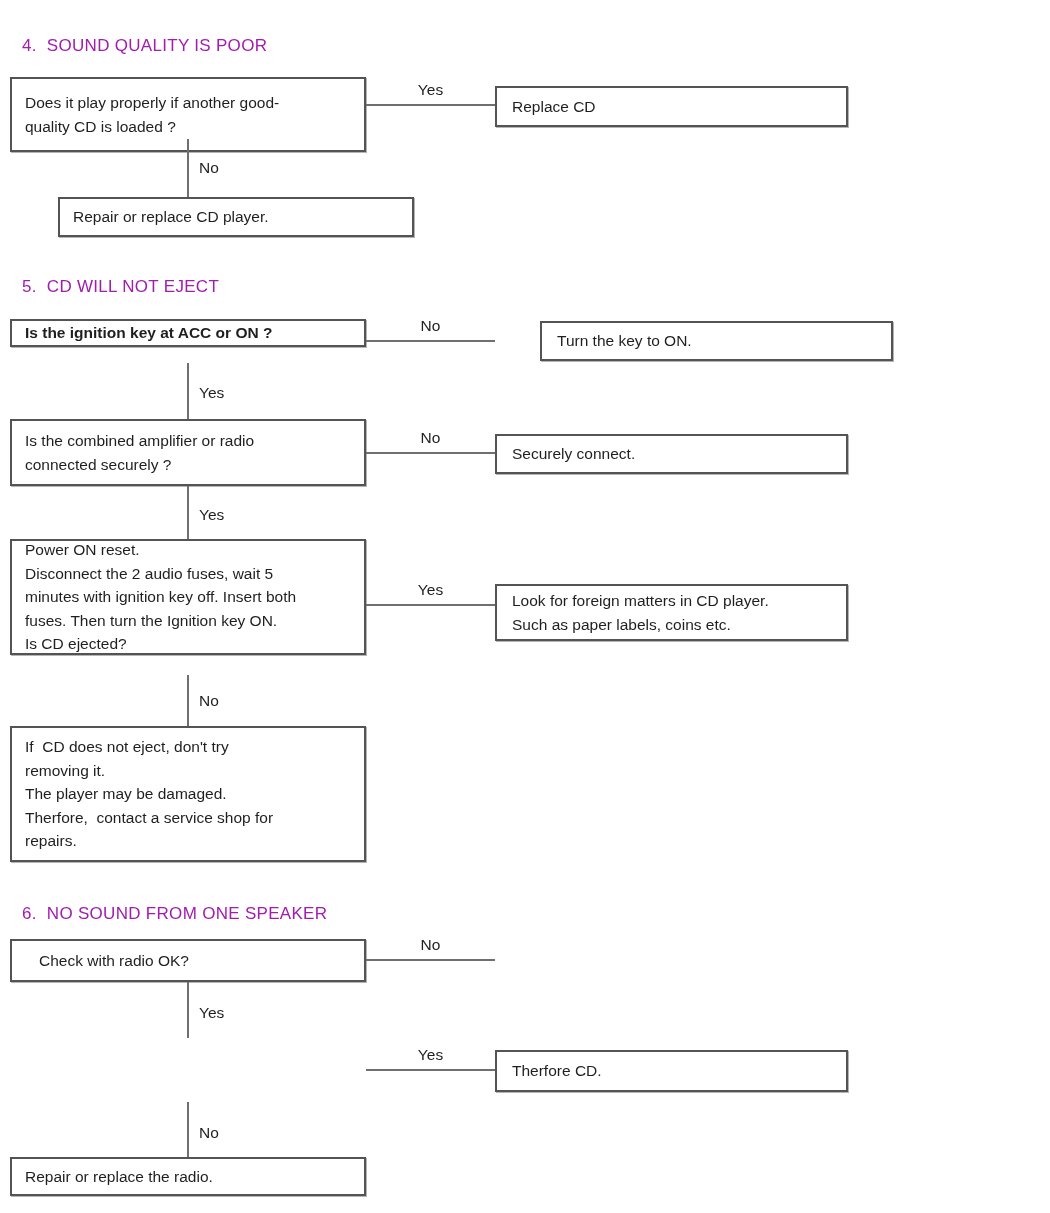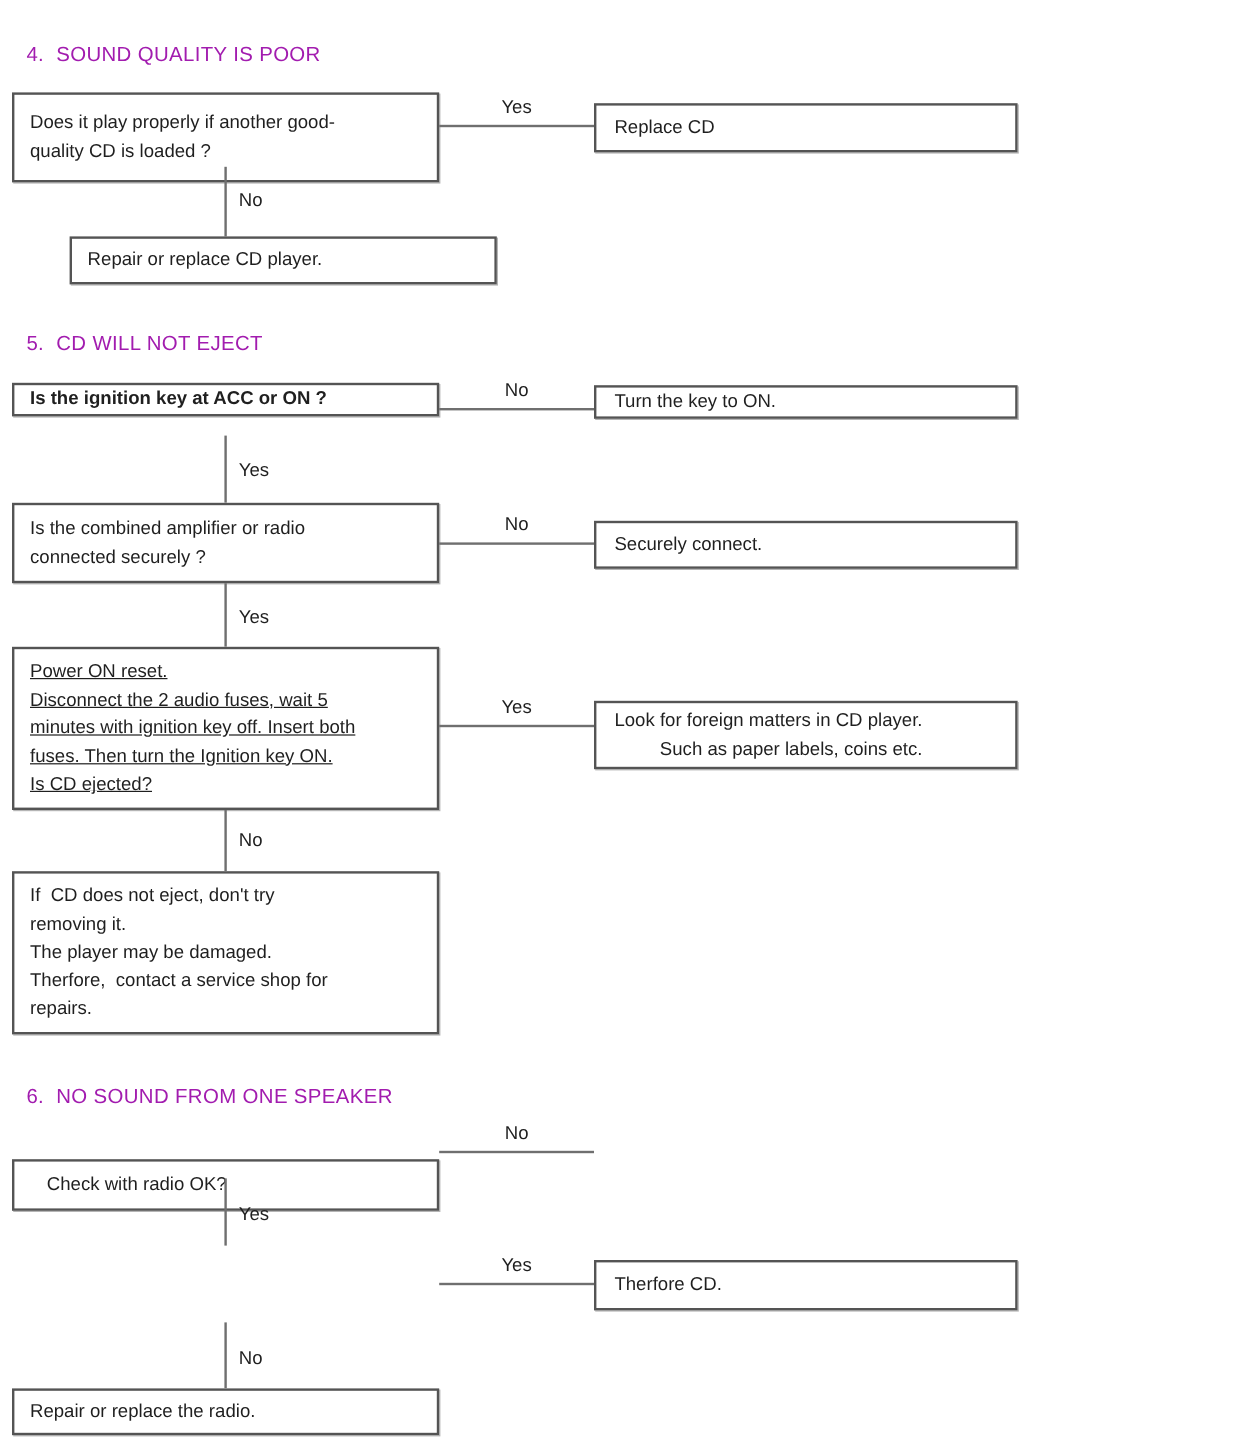--- a/index.html
+++ b/index.html
@@ -50,21 +50,20 @@
     border: 2px solid #545454;
     box-sizing: border-box;
     display: flex;
     align-items: center;
     padding: 2px 26px 2px 15px;
     font-size: 15.5px;
     line-height: 23.5px;
     white-space: pre-wrap;
     background: #ffffff;
     box-shadow: 1px 1px 0 #b5b5b5;
-    text-align: right;
   }
   .hline {
     position: absolute;
     left: 366px;
     width: 129px;
     height: 2px;
     background: #6f6f6f;
   }
   .vline {
     position: absolute;
@@ -101,53 +100,53 @@
   <div class="rbox" style="top:86px;height:41px;">Replace CD</div>
   <div class="vline" style="top:139px;height:59px;"></div>
   <div class="vlabel" style="top:159px;">No</div>
   <div class="box" style="top:197px;height:40px;margin-left:48px;">Repair or replace CD player.</div>
 
   <div class="sec-title" style="top:277px;">5.  CD WILL NOT EJECT</div>
 
   <div class="box" style="top:319px;height:28px;font-weight:bold;">Is the ignition key at ACC or ON ?</div>
   <div class="hline" style="top:340px;"></div>
   <div class="hlabel" style="top:317px;">No</div>
-  <div class="rbox" style="top:321px;height:28px;">Turn the key to ON.</div>
+  <div class="rbox" style="top:321px;height:40px;margin-left:45px;">Turn the key to ON.</div>
   <div class="vline" style="top:363px;height:56px;"></div>
   <div class="vlabel" style="top:384px;">Yes</div>
 
   <div class="box" style="top:419px;height:67px;">Is the combined amplifier or radio
 connected securely ?</div>
   <div class="hline" style="top:452px;"></div>
   <div class="hlabel" style="top:429px;">No</div>
   <div class="rbox" style="top:434px;height:40px;">Securely connect.</div>
   <div class="vline" style="top:486px;height:53px;"></div>
   <div class="vlabel" style="top:506px;">Yes</div>
 
-  <div class="box" style="top:539px;height:136px;text-decoration:underline;">Power ON reset.
+  <div class="box" style="top:539px;height:116px;">Power ON reset.
 Disconnect the 2 audio fuses, wait 5
 minutes with ignition key off. Insert both
 fuses. Then turn the Ignition key ON.
 Is CD ejected?</div>
   <div class="hline" style="top:604px;"></div>
   <div class="hlabel" style="top:581px;">Yes</div>
   <div class="rbox" style="top:584px;height:57px;">Look for foreign matters in CD player.
 Such as paper labels, coins etc.</div>
   <div class="vline" style="top:675px;height:51px;"></div>
   <div class="vlabel" style="top:692px;">No</div>
 
   <div class="box" style="top:726px;height:136px;">If  CD does not eject, don't try
 removing it.
 The player may be damaged.
 Therfore,  contact a service shop for
 repairs.</div>
 
   <div class="sec-title" style="top:904px;">6.  NO SOUND FROM ONE SPEAKER</div>
 
-  <div class="box" style="top:966px;height:43px;padding-left:27px;">Check with radio OK?</div>
+  <div class="box" style="top:939px;height:43px;padding-left:27px;">Check with radio OK?</div>
   <div class="hline" style="top:959px;"></div>
   <div class="hlabel" style="top:936px;">No</div>
   <div class="vline" style="top:982px;height:56px;"></div>
   <div class="vlabel" style="top:1004px;">Yes</div>
 
   <div class="hline" style="top:1069px;"></div>
   <div class="hlabel" style="top:1046px;">Yes</div>
   <div class="rbox" style="top:1050px;height:42px;">Therfore CD.</div>
   <div class="vline" style="top:1102px;height:55px;"></div>
   <div class="vlabel" style="top:1124px;">No</div>

